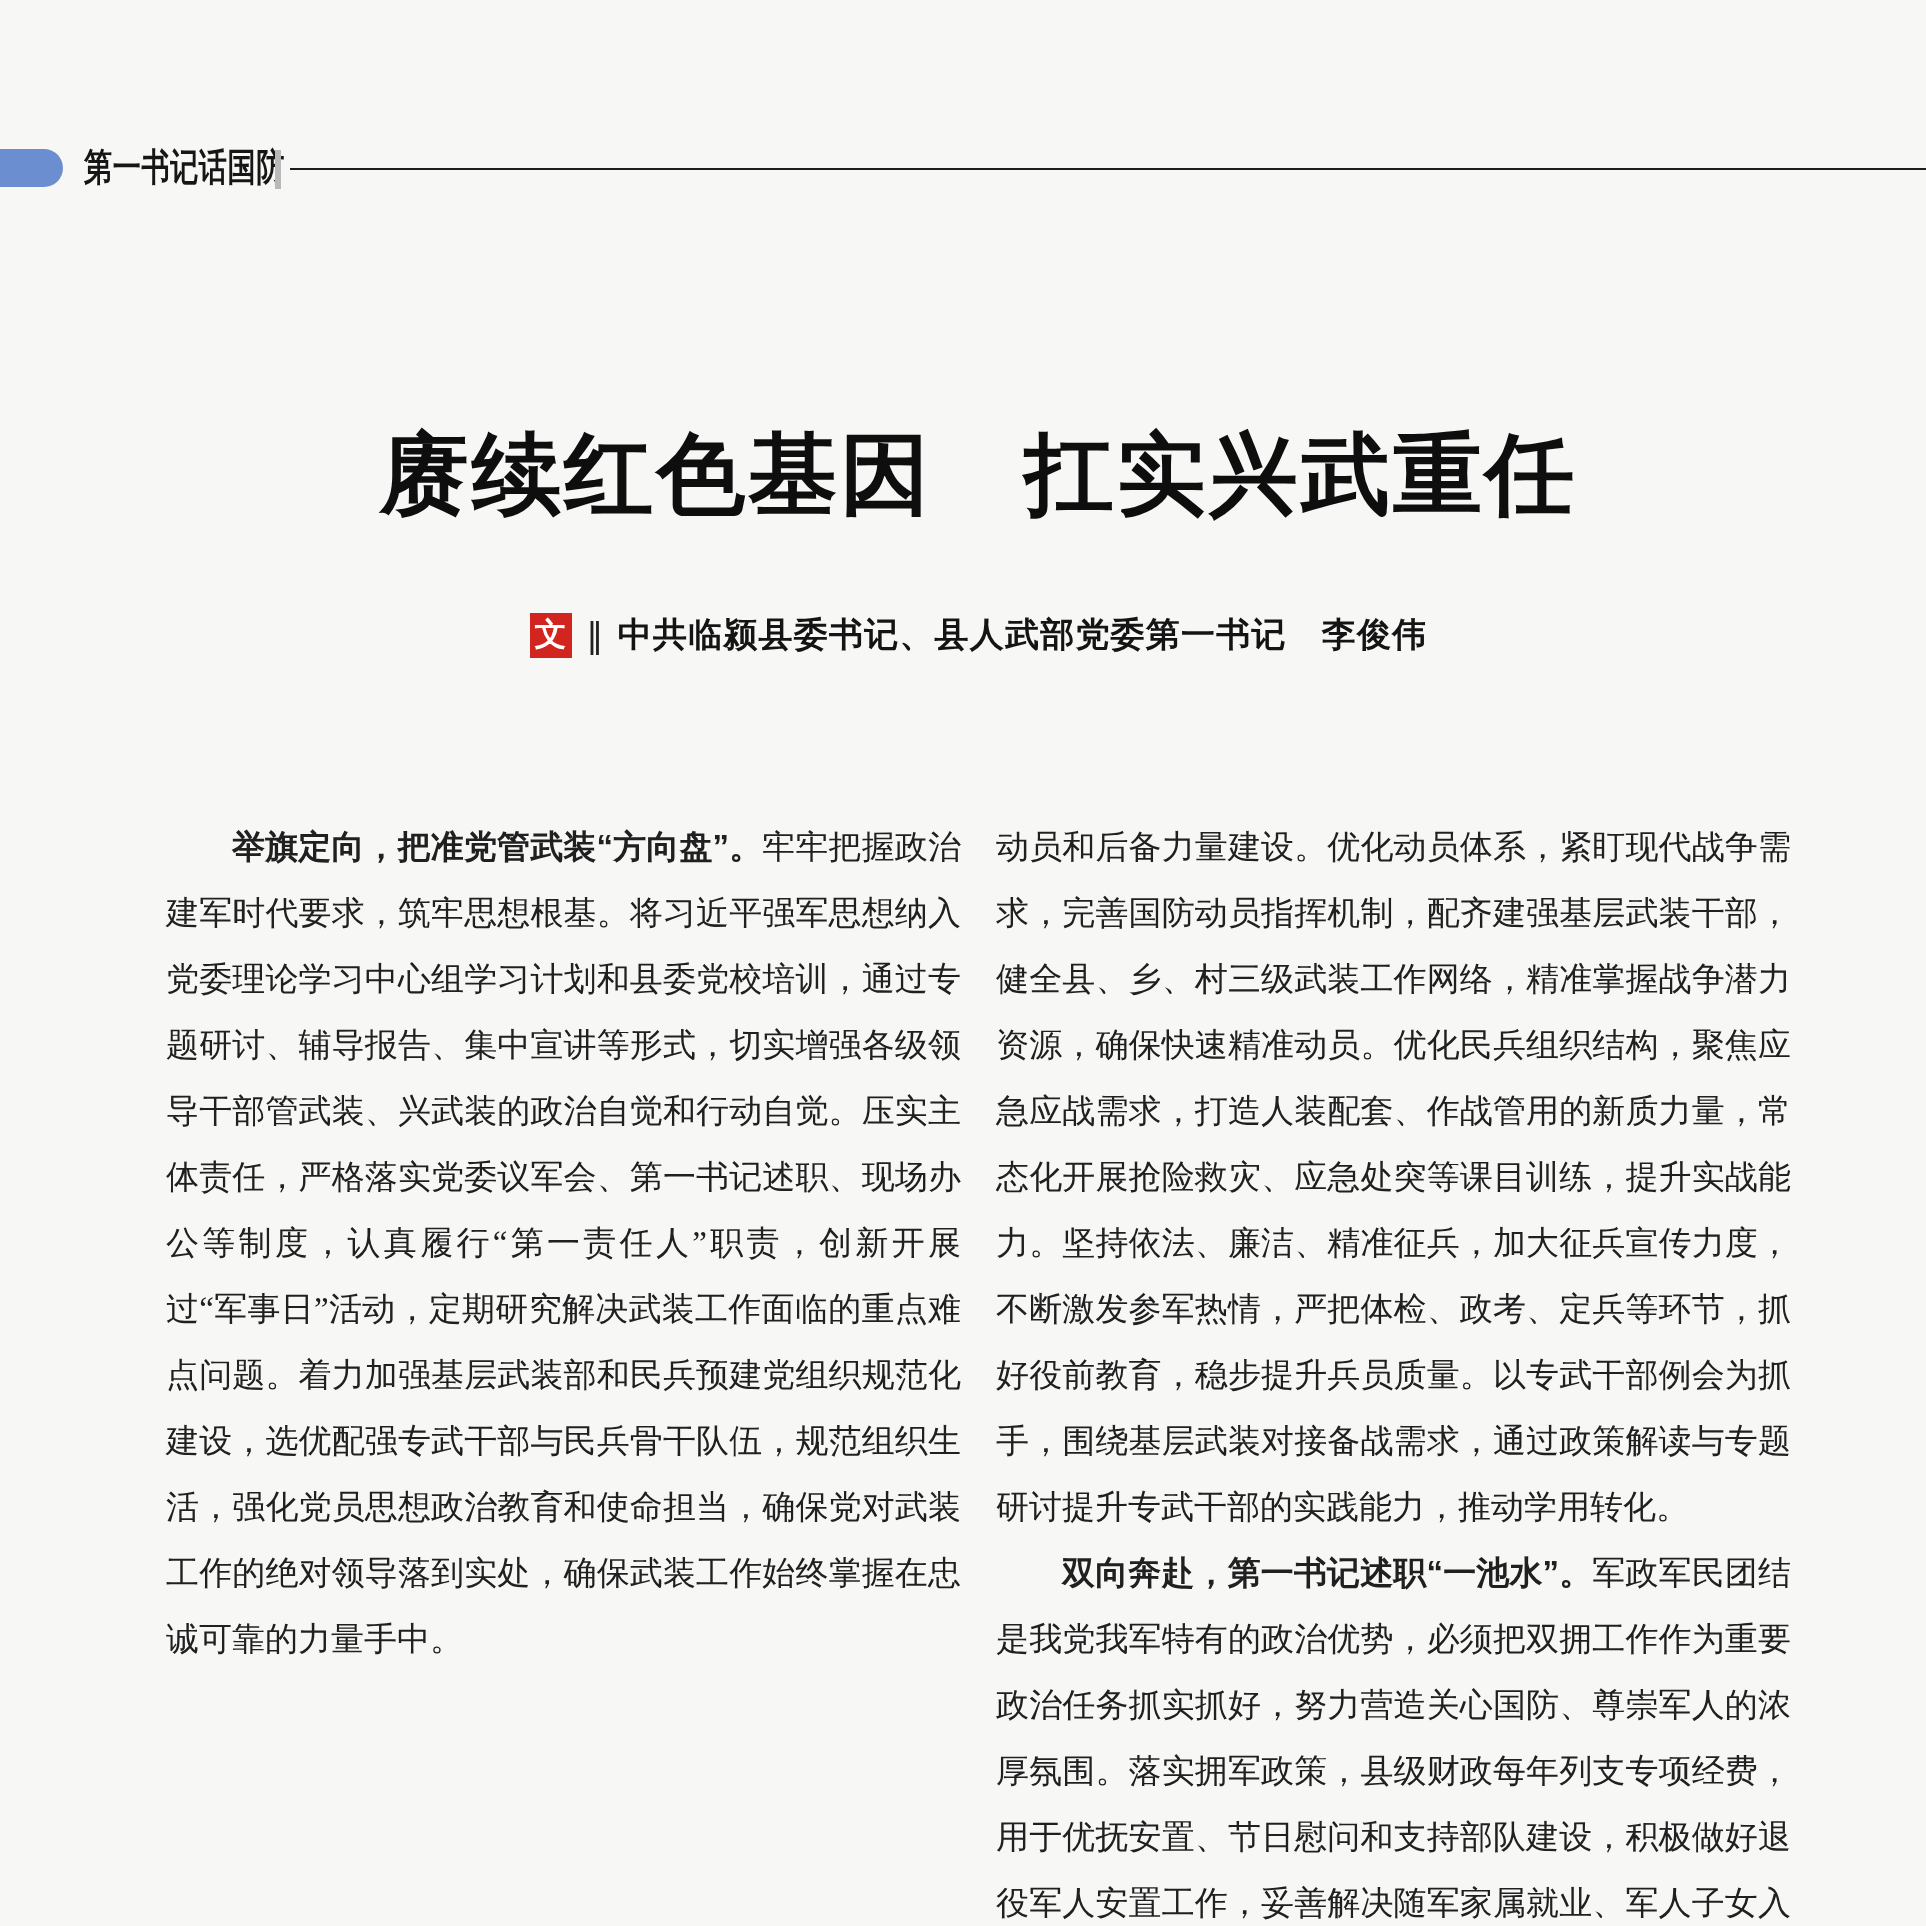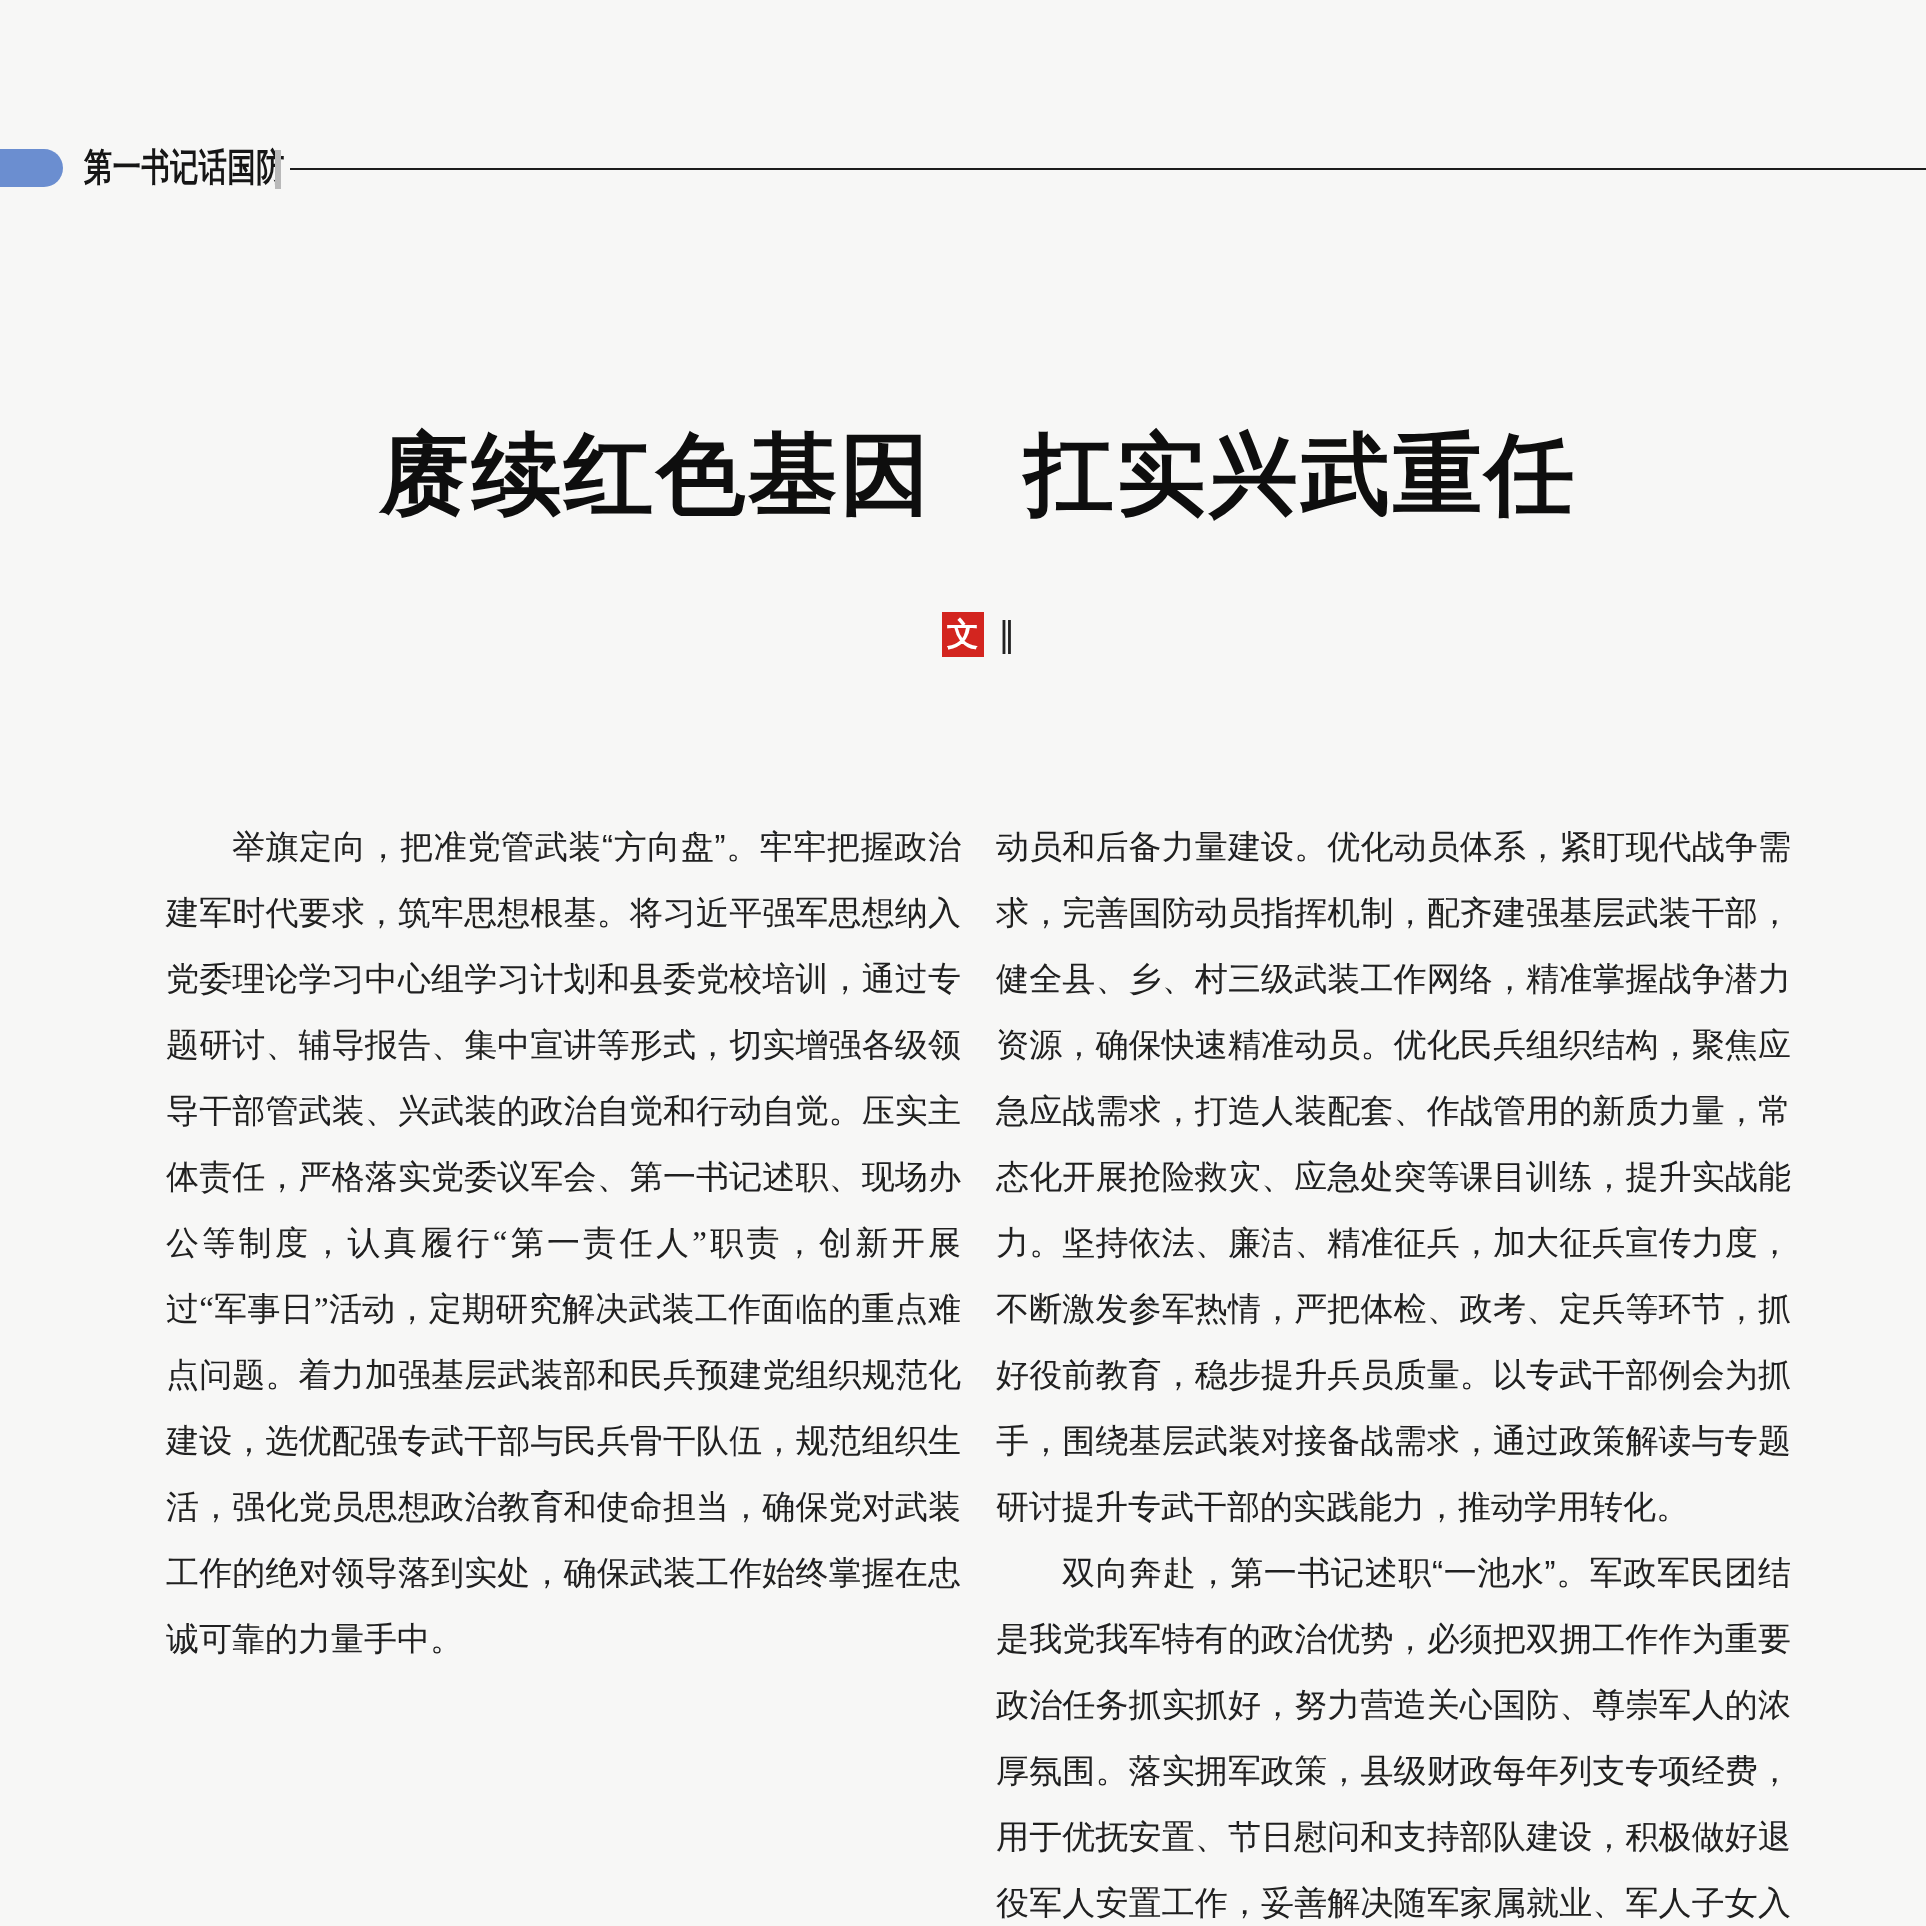--- a/index.html
+++ b/index.html
@@ -73,37 +73,38 @@
     width:795px;
     font-size:33px; line-height:66px;
     color:#202020;
     text-align:justify;
     word-break:break-all;
   }
   .col p { text-align:justify; }
   p.indent { text-indent:2em; }
   .lead {
     font-family:"Liberation Sans", sans-serif;
-    font-weight:normal;
+    font-weight:bold;
   }
 </style>
 </head>
 <body>
 
 <div id="page">
 
   <div class="hdr-pill"></div>
   <div class="hdr-label">第一书记话国防</div>
   <div class="hdr-gray-bar"></div>
   <div class="hdr-line"></div>
 
   <h1 class="title">赓续红色基因　扛实兴武重任</h1>
   <div class="byline">
     <span class="byline-box">文</span>
     <span class="byline-sep">‖</span>
+    <span class="byline-text">中共临颍县委书记、县人武部党委第一书记　李俊伟</span>
   </div>
 
   <div class="columns">
     <div class="col">
       <p class="indent"><span class="lead">举旗定向，把准党管武装“方向盘”。</span><span>牢牢把握政治建军时代要求，筑牢思想根基。将习近平强军思想纳入党委理论学习中心组学习计划和县委党校培训，通过专题研讨、辅导报告、集中宣讲等形式，切实增强各级领导干部管武装、兴武装的政治自觉和行动自觉。压实主体责任，严格落实党委议军会、第一书记述职、现场办公等制度，认真履行“第一责任人”职责，创新开展过“军事日”活动，定期研究解决武装工作面临的重点难点问题。着力加强基层武装部和民兵预建党组织规范化建设，选优配强专武干部与民兵骨干队伍，规范组织生活，强化党员思想政治教育和使命担当，确保党对武装工作的绝对领导落到实处，确保武装工作始终掌握在忠诚可靠的力量手中。</span></p>
 
     </div>
     <div class="col">
       <p><span class="lead"></span><span>动员和后备力量建设。优化动员体系，紧盯现代战争需求，完善国防动员指挥机制，配齐建强基层武装干部，健全县、乡、村三级武装工作网络，精准掌握战争潜力资源，确保快速精准动员。优化民兵组织结构，聚焦应急应战需求，打造人装配套、作战管用的新质力量，常态化开展抢险救灾、应急处突等课目训练，提升实战能力。坚持依法、廉洁、精准征兵，加大征兵宣传力度，不断激发参军热情，严把体检、政考、定兵等环节，抓好役前教育，稳步提升兵员质量。以专武干部例会为抓手，围绕基层武装对接备战需求，通过政策解读与专题研讨提升专武干部的实践能力，推动学用转化。</span></p>
       <p class="indent"><span class="lead">双向奔赴，第一书记述职“一池水”。</span><span>军政军民团结是我党我军特有的政治优势，必须把双拥工作作为重要政治任务抓实抓好，努力营造关心国防、尊崇军人的浓厚氛围。落实拥军政策，县级财政每年列支专项经费，用于优抚安置、节日慰问和支持部队建设，积极做好退役军人安置工作，妥善解决随军家属就业、军人子女入学等实际困难，2020年以来符合条件退役士兵安置率达100%。完善服务保障，升级县、乡、村三级退役军人服务站，组建志愿服务队和“老兵工作室”，通过就业培训、创业贷款、健康巡诊等举措，兜牢优抚对象民生底线。支持驻军部队参与地方建设，人武部结对帮扶乡村发展产业，军民鱼水情在实践中愈发深厚。</span></p>

